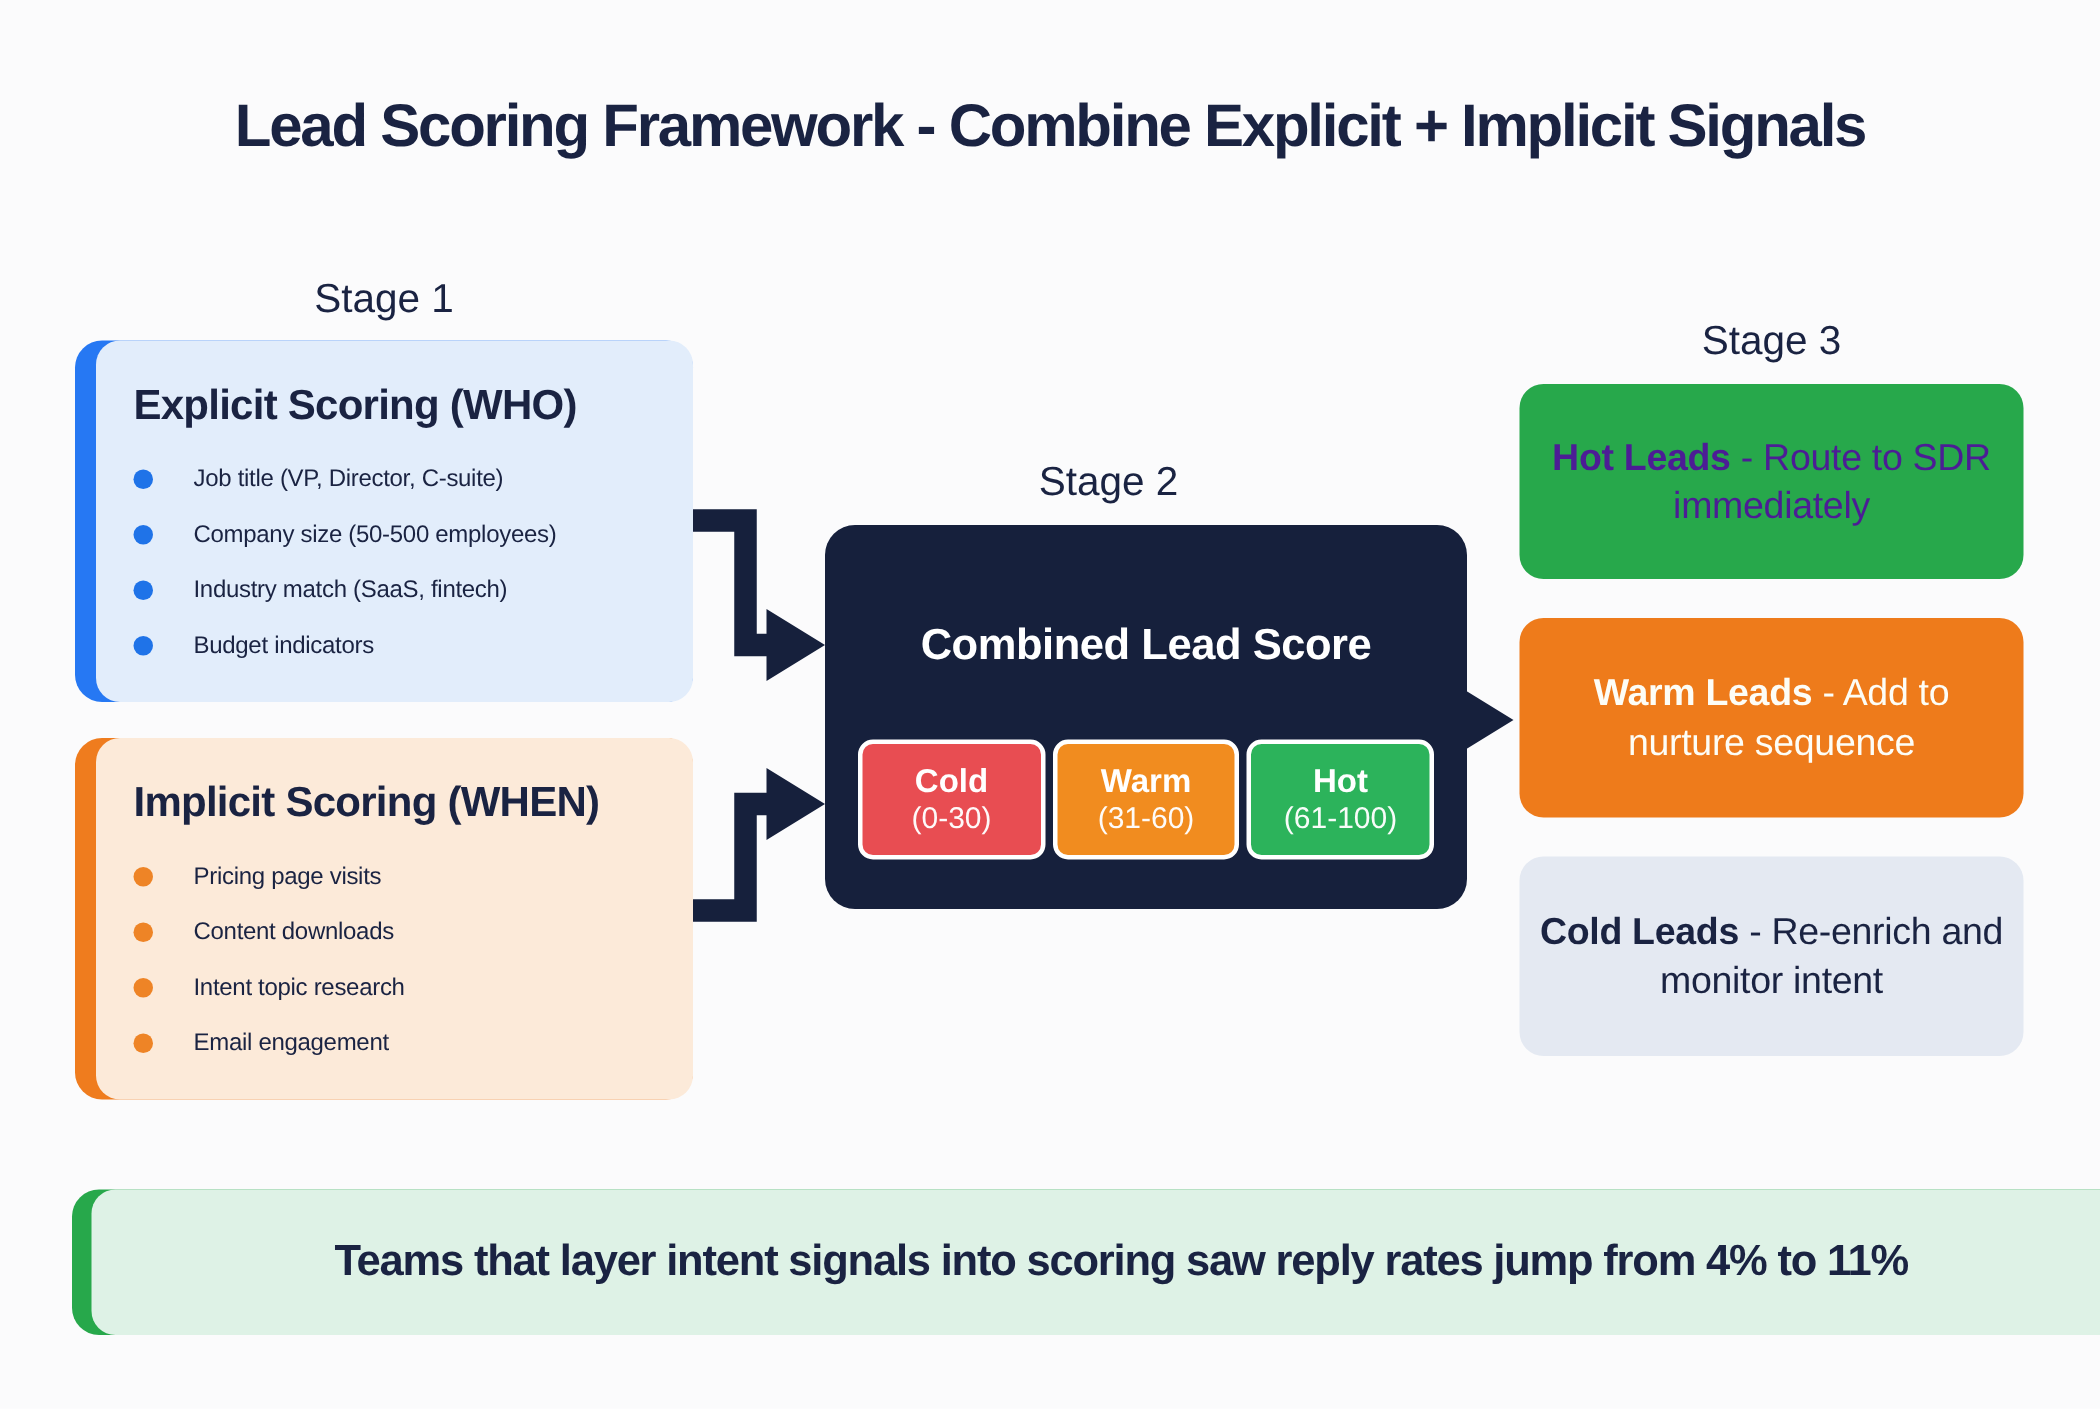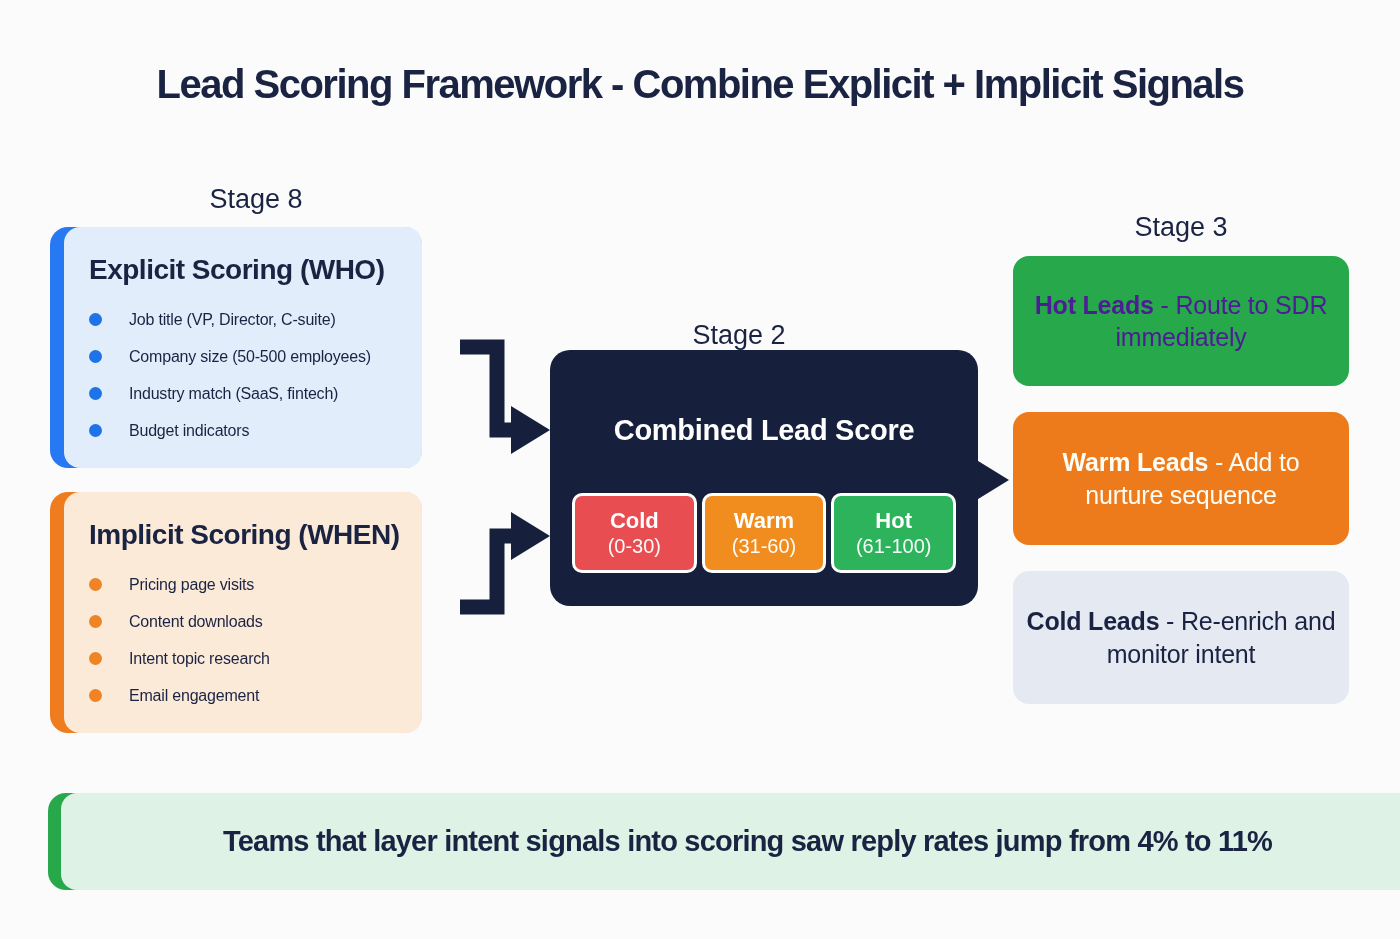--- a/index.html
+++ b/index.html
@@ -14,28 +14,28 @@
   html,body{margin:0;padding:0;}
   body{font-family:"Liberation Sans", sans-serif;background:#fff;}
   .canvas{position:relative;width:1400px;height:939px;background:var(--page-bg);overflow:hidden;}
 
   .title{position:absolute;left:0;right:0;top:62px;margin:0;text-align:center;
     font-size:40px;font-weight:800;letter-spacing:-1.5px;color:var(--ink);white-space:nowrap;}
 
   .stage-label{position:absolute;transform:translateX(-50%);font-size:27px;font-weight:500;
     color:var(--ink);white-space:nowrap;}
   .stage-1{left:256px;top:184px;}
-  .stage-2{left:739px;top:320px;}
+  .stage-2{left:739px;top:306px;}
   .stage-3{left:1181px;top:212px;}
 
   .arrows{position:absolute;left:0;top:0;width:1400px;height:939px;pointer-events:none;}
   .shaft{fill:none;stroke:var(--navy);stroke-width:15;}
   .head{fill:var(--navy);stroke:none;}
 
-  .card{position:absolute;left:50px;width:372px;height:241px;border-radius:18px;}
+  .card{position:absolute;left:50px;width:412px;height:241px;border-radius:18px;}
   .card.explicit{top:227px;background:var(--blue-accent);}
   .card.implicit{top:492px;background:var(--orange-accent);}
   .card-inner{position:absolute;left:14px;top:0;right:0;bottom:0;border-radius:16px;
     padding:27px 6px 0 25px;}
   .explicit .card-inner{background:var(--blue-bg);}
   .implicit .card-inner{background:var(--peach-bg);}
   .card h2{margin:0 0 15px 0;font-size:28px;font-weight:800;letter-spacing:-0.5px;
     color:var(--ink);white-space:nowrap;}
   .card ul{list-style:none;margin:0;padding:0;}
   .card li{display:flex;align-items:center;gap:27px;font-size:16px;letter-spacing:-0.2px;
@@ -72,21 +72,21 @@
   .footer p{margin:0;font-size:29px;font-weight:800;letter-spacing:-0.8px;
     color:var(--ink);white-space:nowrap;}
 </style>
 </head>
 <body>
 
 <div class="canvas">
 
   <h1 class="title">Lead Scoring Framework - Combine Explicit + Implicit Signals</h1>
 
-  <div class="stage-label stage-1">Stage 8</div>
+  <div class="stage-label stage-1">Stage 1</div>
   <div class="stage-label stage-2">Stage 2</div>
   <div class="stage-label stage-3">Stage 3</div>
 
   <svg class="arrows" viewBox="0 0 1400 939">
     <g>
       <path class="shaft" d="M460 347 H497 V430 H514"></path>
       <polygon class="head" points="511,406 550,430 511,454"></polygon>
     </g>
     <g>
       <path class="shaft" d="M460 607 H497 V536 H514"></path>

